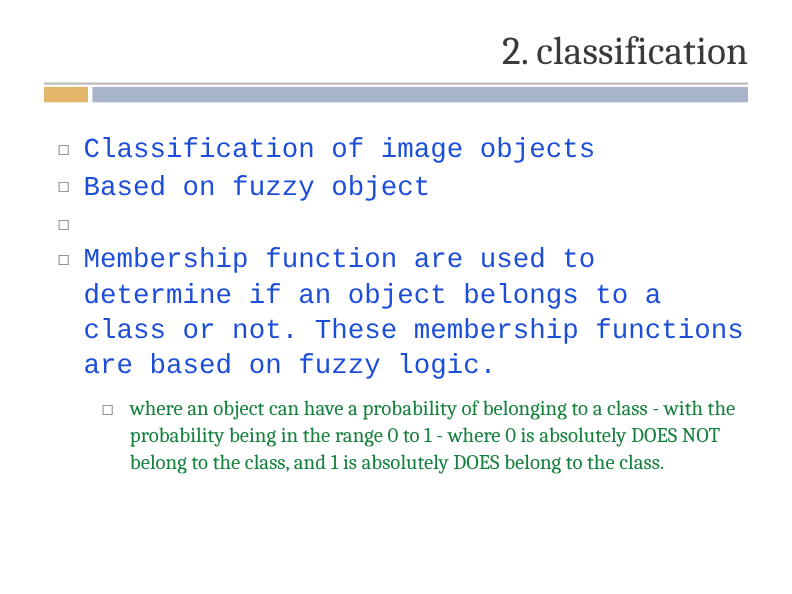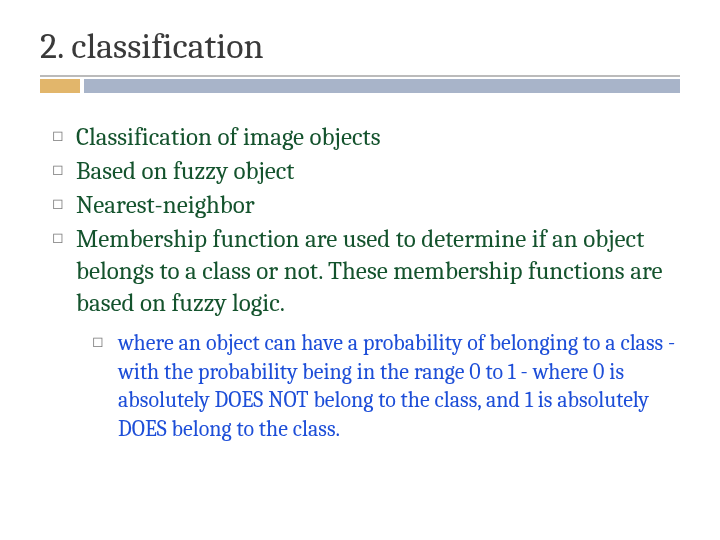--- a/index.html
+++ b/index.html
@@ -17,20 +17,21 @@
     padding: 20px 40px 30px 40px;
     position: relative;
   }
   .title {
     font-size: 36px;
     font-weight: 400;
     color: #3a3a3a;
     padding: 6px 0 8px 0;
     border-bottom: 2px solid #bbb;
     margin-bottom: 0;
+    text-align: right;
   }
   .accent-row {
     display: flex;
     height: 14px;
     margin-top: 2px;
     margin-bottom: 28px;
   }
   .accent-small {
     width: 40px;
     background: #e2b66b;
@@ -53,39 +54,40 @@
     flex-shrink: 0;
     font-size: 14px;
     line-height: 30px;
     color: #7a7a7a;
     text-align: left;
     padding-left: 4px;
   }
   .bullet-text {
     font-size: 25px;
     line-height: 1.28;
-    color: #14532d;
+    color: #1d4ed8;
+    font-family: Liberation Mono, monospace;
   }
   .sub-row {
     display: flex;
     align-items: flex-start;
     margin-top: 10px;
     padding-left: 44px;
   }
   .sub-mark {
     width: 26px;
     flex-shrink: 0;
     font-size: 14px;
     line-height: 26px;
     color: #7a7a7a;
   }
   .sub-text {
-    font-size: 22px;
+    font-size: 19px;
     line-height: 1.3;
-    color: #1d4ed8;
+    color: #15803d;
   }
 </style>
 </head>
 <body>
 
 <div class="slide">
 
   <h1 class="title">2. classification</h1>
 
   <div class="accent-row">
@@ -100,21 +102,20 @@
       <span class="bullet-text">Classification of image objects</span>
     </div>
 
     <div class="bullet-row">
       <span class="bullet-mark">◻</span>
       <span class="bullet-text">Based on fuzzy object</span>
     </div>
 
     <div class="bullet-row">
       <span class="bullet-mark">◻</span>
-      <span class="bullet-text">Nearest-neighbor</span>
     </div>
 
     <div class="bullet-row">
       <span class="bullet-mark">◻</span>
       <span class="bullet-text">Membership function are used to determine if an object belongs to a class or not. These membership functions are based on fuzzy logic.</span>
     </div>
 
     <div class="sub-row">
       <span class="sub-mark">◻</span>
       <span class="sub-text">where an object can have a probability of belonging to a class - with the probability being in the range 0 to 1 - where 0 is absolutely DOES NOT belong to the class, and 1 is absolutely DOES belong to the class.</span>

